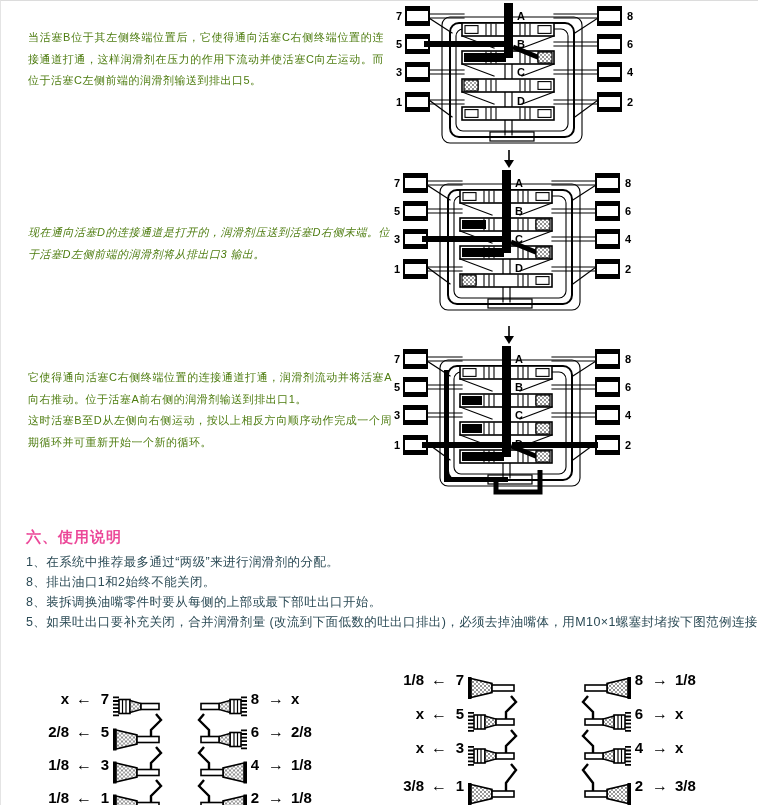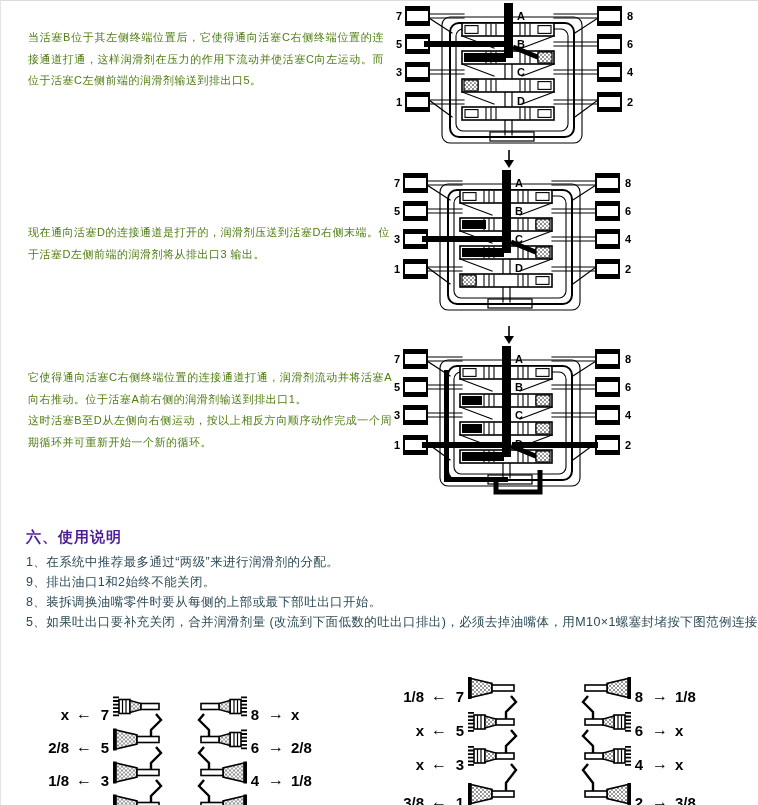--- a/index.html
+++ b/index.html
@@ -6,45 +6,45 @@
   .page{
     position:relative;width:758px;height:805px;background:#fff;overflow:hidden;
     font-family:"Liberation Sans",sans-serif;
     border-top:1px solid #dcdcdc;border-left:1px solid #e4e4e4;
   }
   .para{
     position:absolute;color:#4d7c0f;font-size:11px;line-height:21.5px;
     text-align:justify;letter-spacing:0.5px;
   }
   .p1{left:27px;top:26px;width:356px;}
-  .p2{left:27px;top:221px;width:362px;}
+  .p2{left:27px;top:221px;width:362px;font-style:italic;}
   .p3{left:27px;top:366px;width:364px;}
   .diagram{position:absolute;}
   .d1{left:393px;top:2px;}
   .d2{left:391px;top:168px;}
   .d3{left:391px;top:344px;}
   .flow-arrow{position:absolute;left:501px;width:14px;height:18px;}
   .a1{top:149px;}
   .a2{top:325px;}
   .usage-title{
-    position:absolute;left:25px;top:527px;color:#4c1d95;
+    position:absolute;left:25px;top:527px;color:#ec4899;
     font-size:15px;font-weight:bold;letter-spacing:1px;
   }
   .usage-list{position:absolute;left:25px;top:551px;width:720px;}
   .usage-item{
     color:#2b4a55;font-size:12.5px;line-height:20px;height:20px;
     white-space:nowrap;letter-spacing:0.4px;
   }
   .fitgroup{position:absolute;display:flex;align-items:flex-start;color:#000;}
   .g1{left:38px;top:689px;}
   .g2{left:192px;top:689px;}
   .g3{left:393px;top:670px;}
   .g4{left:576px;top:670px;}
   .labels{display:flex;flex-direction:column;}
-  .frow{display:flex;align-items:flex-end;font-size:15px;font-weight:bold;}
+  .frow{display:flex;align-items:flex-start;font-size:15px;font-weight:bold;}
   .g1 .frow,.g2 .frow{height:33px;}
   .g3 .frow,.g4 .frow{height:34px;}
   .g3 .frow:last-child,.g4 .frow:last-child{margin-top:4px;}
   .va{display:inline-block;min-width:30px;text-align:right;}
   .right-side .va{text-align:left;min-width:30px;}
   .arr{display:inline-block;width:30px;text-align:center;font-size:16px;}
   .pb{display:inline-block;min-width:12px;text-align:center;}
   .pipes{flex:0 0 auto;}
   svg text{font-family:"Liberation Sans",sans-serif;}
 </style>
@@ -256,21 +256,21 @@
       <text x="123" y="17">A</text>
       <text x="123" y="45">B</text>
       <text x="123" y="73">C</text>
       <text x="123" y="102">D</text>
     </g>
   </svg>
 
   <div class="usage-title">六、使用说明</div>
   <div class="usage-list">
     <div class="usage-item">1、在系统中推荐最多通过“两级”来进行润滑剂的分配。</div>
-    <div class="usage-item">9、排出油口1和2始终不能关闭。</div>
+    <div class="usage-item">8、排出油口1和2始终不能关闭。</div>
     <div class="usage-item">8、装拆调换油嘴零件时要从每侧的上部或最下部吐出口开始。</div>
     <div class="usage-item">5、如果吐出口要补充关闭，合并润滑剂量 (改流到下面低数的吐出口排出)，必须去掉油嘴体，用M10×1螺塞封堵按下图范例连接。</div>
   </div>
 
   <div class="fitgroup g1">
     <div class="labels">
       <div class="frow">
           <span class="va">x</span>
           <span class="arr">←</span>
           <span class="pb">7</span>

